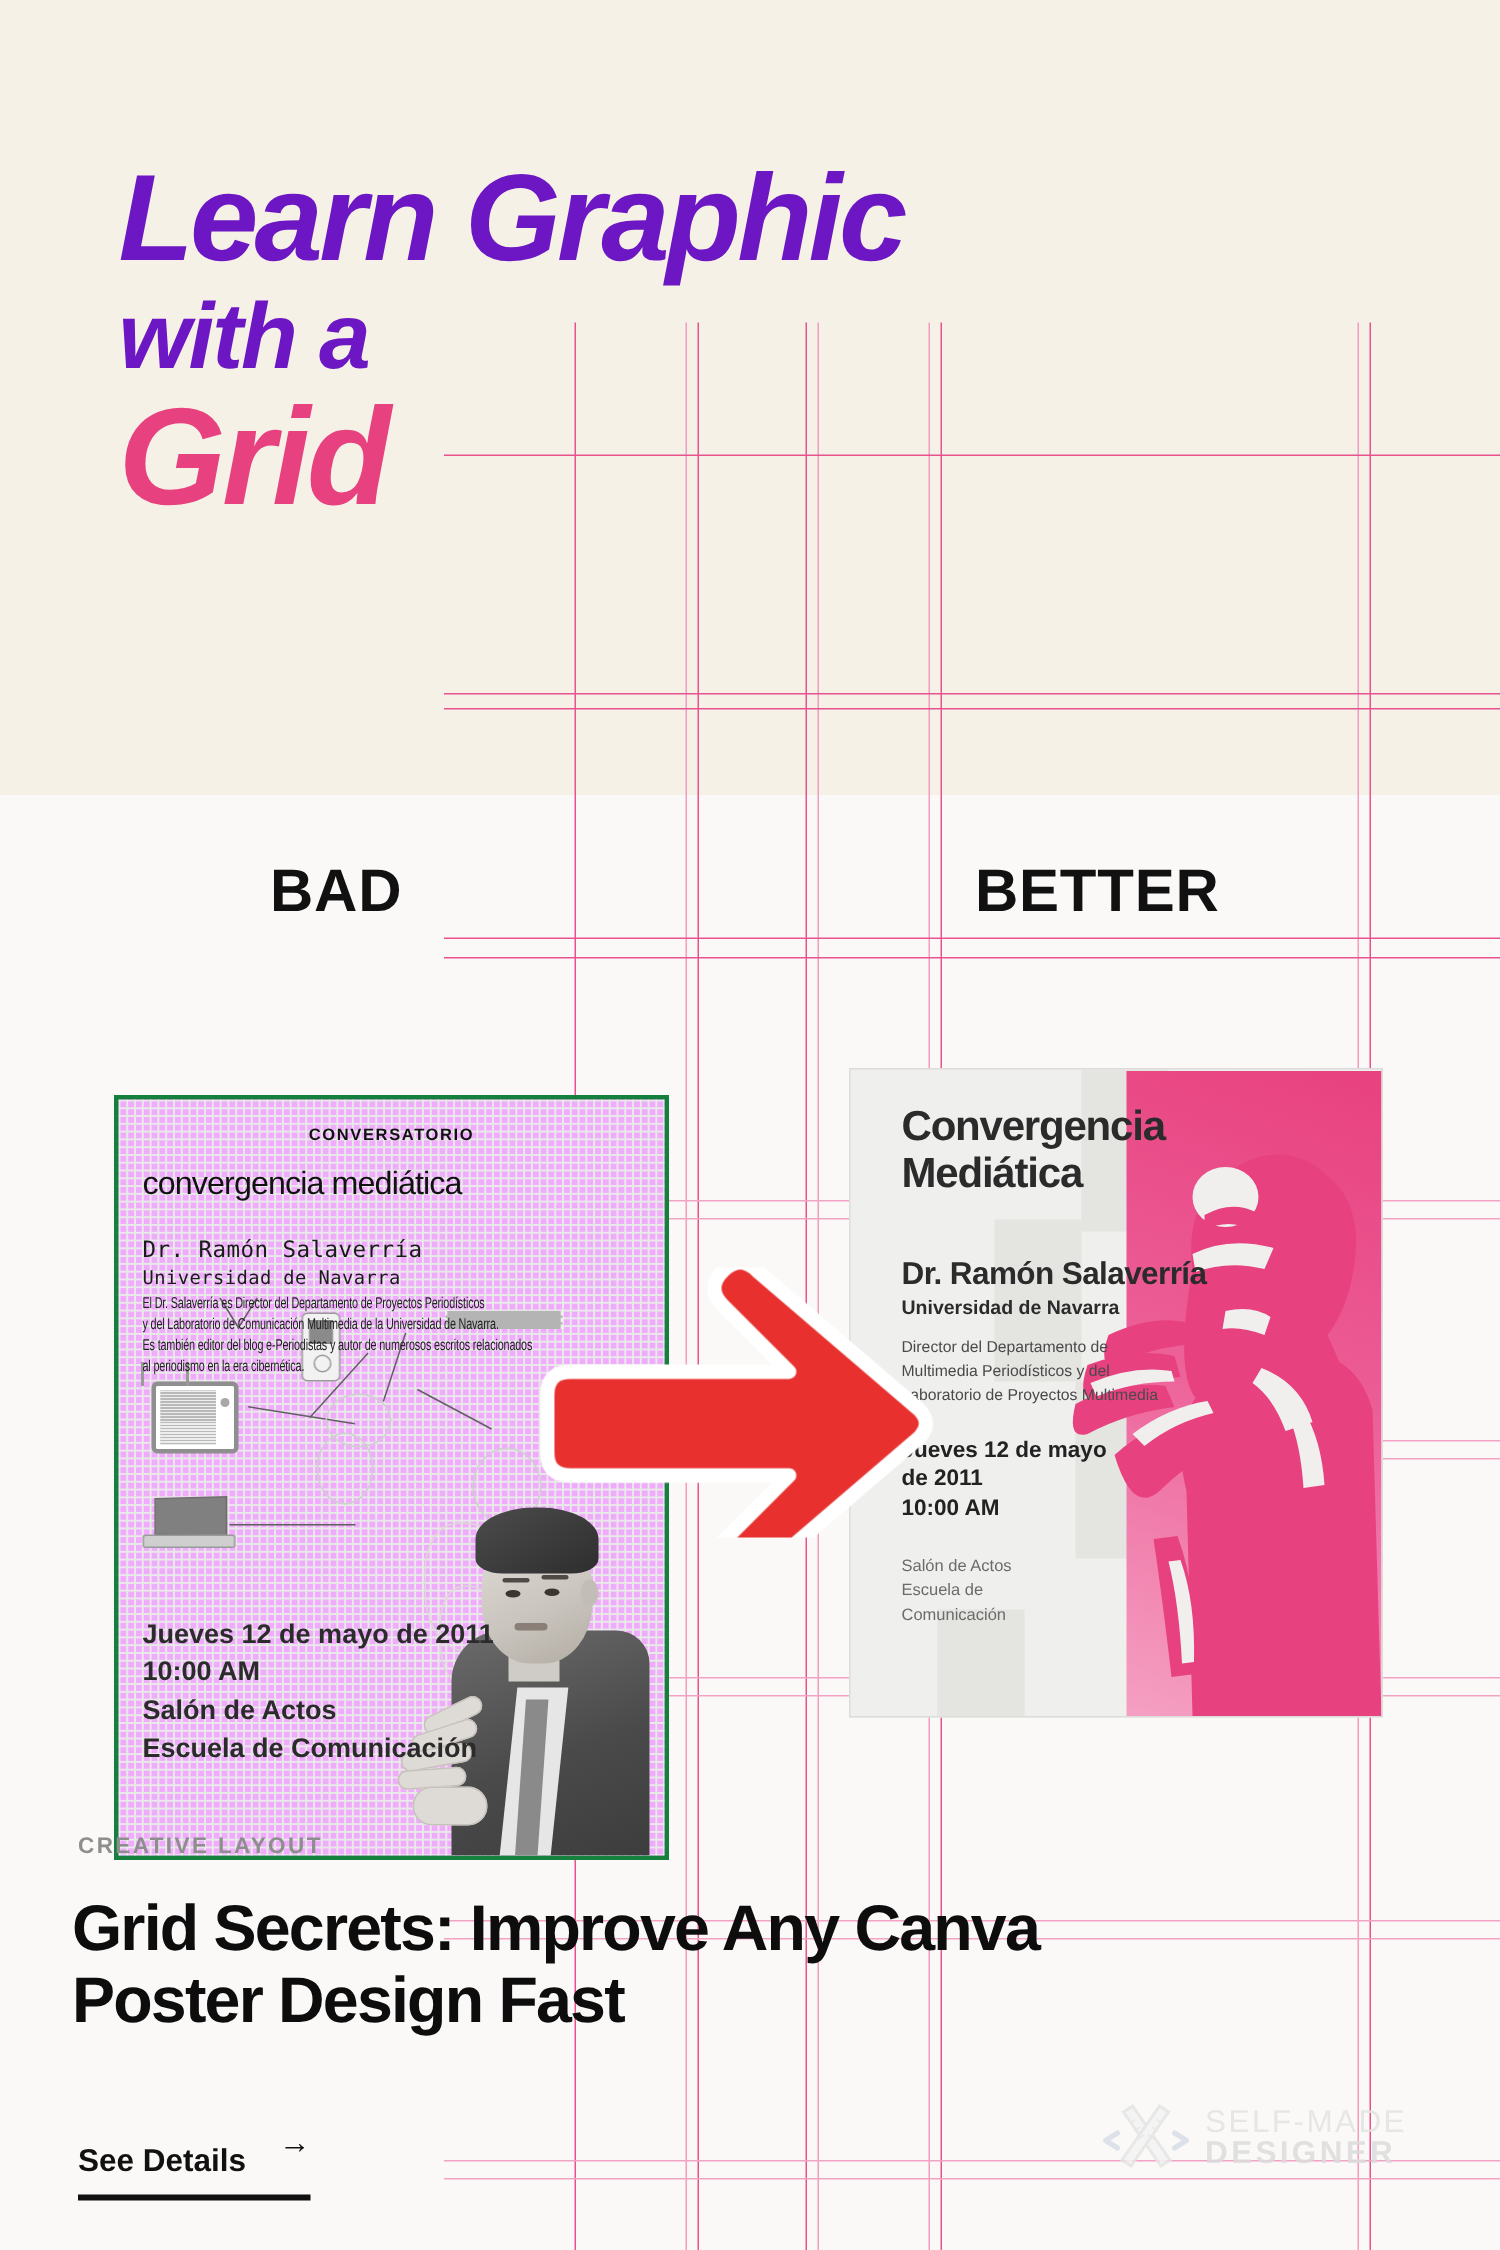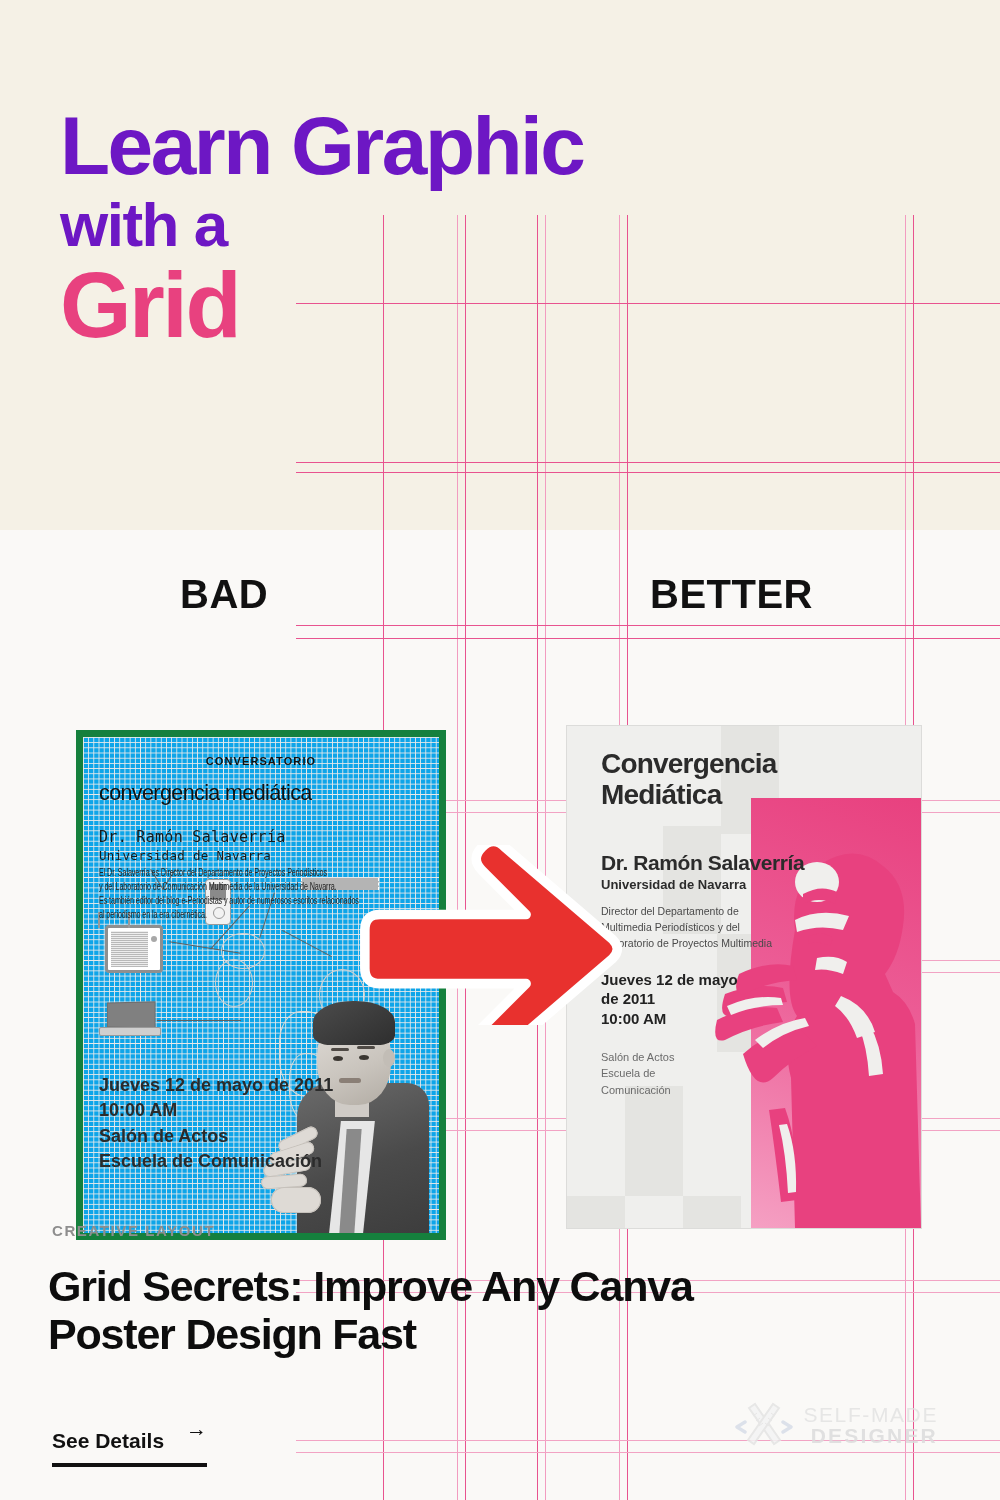--- a/index.html
+++ b/index.html
@@ -23,22 +23,23 @@
 
   
   #grid-layer{ position:absolute; inset:0; }
   .vline{ position:absolute; width:1px; background:#e8538f; }
   .vline.soft{ background:#f29cc0; }
   .hline{ position:absolute; height:1px; background:#e8538f; }
   .hline.soft{ background:#f2a3c4; }
 
   
   #hero{
-    position:absolute; left:60px; top:108px; width:740px;
+    position:absolute; left:79px; top:108px; width:740px;
     z-index:6;
+    font-style:italic;
   }
   #hero .l1,#hero .l2{
     font-size:82px; font-weight:bold; line-height:0.93;
     color:#6d17c4; letter-spacing:-2.5px;
   }
   #hero .l3{
     font-size:62px; font-weight:bold; line-height:1.12;
     color:#6d17c4; letter-spacing:-1.5px; margin-top:6px;
   }
   #hero .l4{
@@ -50,22 +51,22 @@
   .cmp-label{
     position:absolute; font-size:40px; font-weight:bold;
     color:#111; letter-spacing:0.5px; z-index:6;
   }
   #label-bad{ left:180px; top:572px; }
   #label-better{ left:650px; top:572px; }
 
   
   #poster-bad{
     position:absolute; left:76px; top:730px; width:370px; height:510px;
-    background:#0ea5e9;
-    border:7px solid #15803d;
+    background:#f0abfc;
+    border:3px solid #15803d;
     overflow:hidden; z-index:4;
   }
   #poster-bad .graphpaper{
     position:absolute; inset:0;
     background-image:
       linear-gradient(to right,#e9e9e9 1px,transparent 1px),
       linear-gradient(to bottom,#e9e9e9 1px,transparent 1px);
     background-size:5.2px 5.2px;
   }
   #poster-bad .pad{ position:absolute; inset:0; padding:14px 16px; }
@@ -202,24 +203,24 @@
   .ph-hands .f{
     position:absolute; background:#dedad5; border-radius:8px;
     box-shadow:0 0 0 1px #c6c1bb inset;
   }
   .ph-wire{
     position:absolute; border:1px solid #ddd9d4; border-radius:40% 60% 50% 50%;
   }
 
   
   #poster-better{
-    position:absolute; left:566px; top:712px; width:356px; height:504px;
+    position:absolute; left:566px; top:712px; width:356px; height:433px;
     background:#efefed;
     border:1px solid #dcdcda;
-    overflow:hidden; z-index:4;margin-top:13px;
+    overflow:hidden; z-index:4;
   }
   .checker{ position:absolute; inset:0; }
   .chk{ position:absolute; background:#e4e4e1; }
   .bt-pad{ position:absolute; left:34px; top:22px; right:24px; z-index:3; }
   .bt-title{
     font-size:28px; font-weight:bold; color:#2b2b2b;
     line-height:1.12; letter-spacing:-0.8px;
   }
   .bt-speaker{
     font-size:21px; font-weight:bold; color:#2b2b2b;
@@ -270,21 +271,21 @@
   }
   #cta .txt{ font-size:21px; font-weight:bold; color:#111;margin-top:25px; }
   #cta .arw{ font-size:21px; font-weight:bold; color:#111; line-height:1; }
 
   
   #logo{
     position:absolute; right:62px; top:1402px; z-index:8;
     display:flex; align-items:center; gap:10px; opacity:0.85;
   }
   #logo .mark{ width:58px; height:46px; }
-  #logo .words{ line-height:1.0;text-align:right; }
+  #logo .words{ line-height:1.0; }
   #logo .w1{
     font-size:21px; color:#e3e3e3; letter-spacing:1.6px;
   }
   #logo .w2{
     font-size:21px; font-weight:bold; color:#dcdcdc; letter-spacing:2.2px;
   }
 </style>
 </head>
 <body>
 

